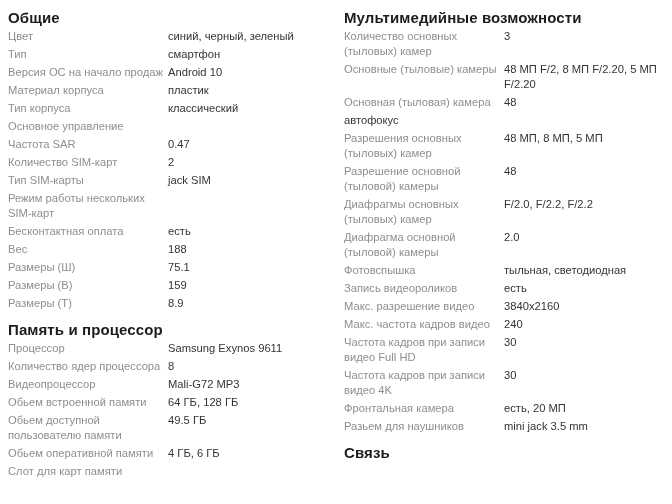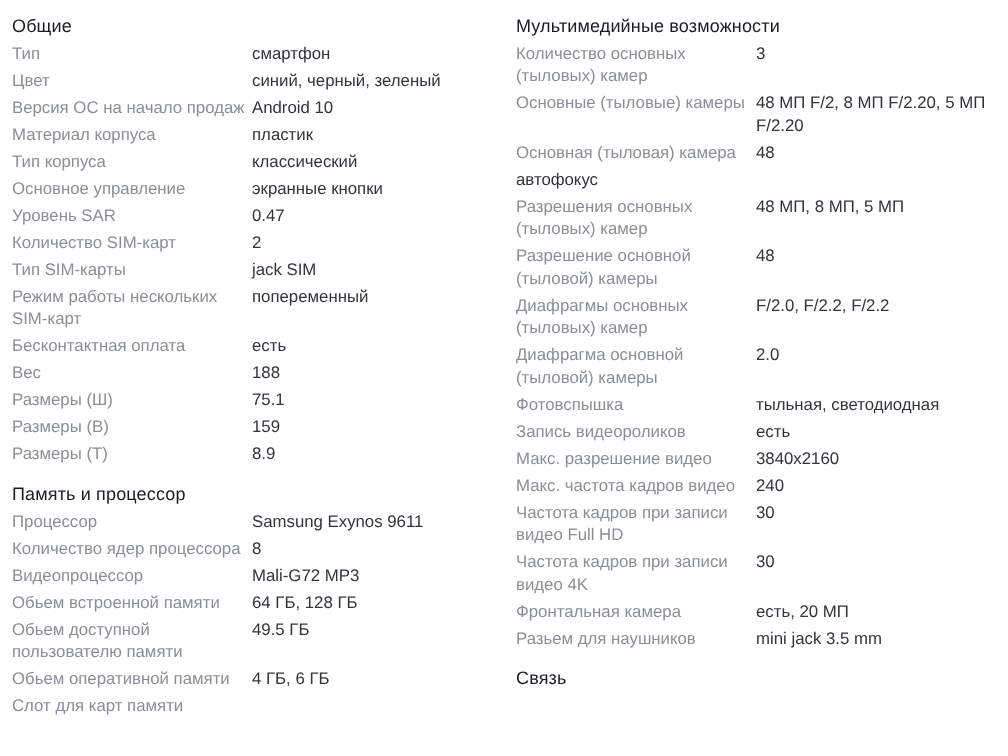--- a/index.html
+++ b/index.html
@@ -11,22 +11,22 @@
   }
   .columns {
     display: flex;
     gap: 8px;
     padding: 8px 8px 0 8px;
     box-sizing: border-box;
   }
   .spec-column { width: 328px; flex: 0 0 328px; }
   .spec-section:not(:first-child) { margin-top: 9px; }
   .section-title {
-    font-size: 12px;
-    font-weight: 400;
+    font-size: 15px;
+    font-weight: 700;
     color: #1b1c22;
     line-height: 19px;
     margin: 0 0 2px 0;
     letter-spacing: 0.1px;
   }
   .spec-row {
     display: flex;
     align-items: flex-start;
     margin-bottom: 3px;
   }
@@ -46,59 +46,57 @@
   }
 </style>
 </head>
 <body>
 
 <div class="columns">
     <div class="spec-column">
       <section class="spec-section">
         <h2 class="section-title">Общие</h2>
         <div class="spec-row">
+          <div class="spec-label">Цвет</div>
+          <div class="spec-value">синий, черный, зеленый</div>
+        </div>
+        <div class="spec-row">
           <div class="spec-label">Тип</div>
           <div class="spec-value">смартфон</div>
         </div>
         <div class="spec-row">
-          <div class="spec-label">Цвет</div>
-          <div class="spec-value">синий, черный, зеленый</div>
-        </div>
-        <div class="spec-row">
           <div class="spec-label">Версия ОС на начало продаж</div>
           <div class="spec-value">Android 10</div>
         </div>
         <div class="spec-row">
           <div class="spec-label">Материал корпуса</div>
           <div class="spec-value">пластик</div>
         </div>
         <div class="spec-row">
           <div class="spec-label">Тип корпуса</div>
           <div class="spec-value">классический</div>
         </div>
         <div class="spec-row">
           <div class="spec-label">Основное управление</div>
-          <div class="spec-value">экранные кнопки</div>
-        </div>
-        <div class="spec-row">
-          <div class="spec-label">Уровень SAR</div>
+        </div>
+        <div class="spec-row">
+          <div class="spec-label">Частота SAR</div>
           <div class="spec-value">0.47</div>
         </div>
         <div class="spec-row">
           <div class="spec-label">Количество SIM-карт</div>
           <div class="spec-value">2</div>
         </div>
         <div class="spec-row">
           <div class="spec-label">Тип SIM-карты</div>
           <div class="spec-value">jack SIM</div>
         </div>
         <div class="spec-row">
           <div class="spec-label">Режим работы нескольких
 SIM-карт</div>
-          <div class="spec-value">попеременный</div>
         </div>
         <div class="spec-row">
           <div class="spec-label">Бесконтактная оплата</div>
           <div class="spec-value">есть</div>
         </div>
         <div class="spec-row">
           <div class="spec-label">Вес</div>
           <div class="spec-value">188</div>
         </div>
         <div class="spec-row">

